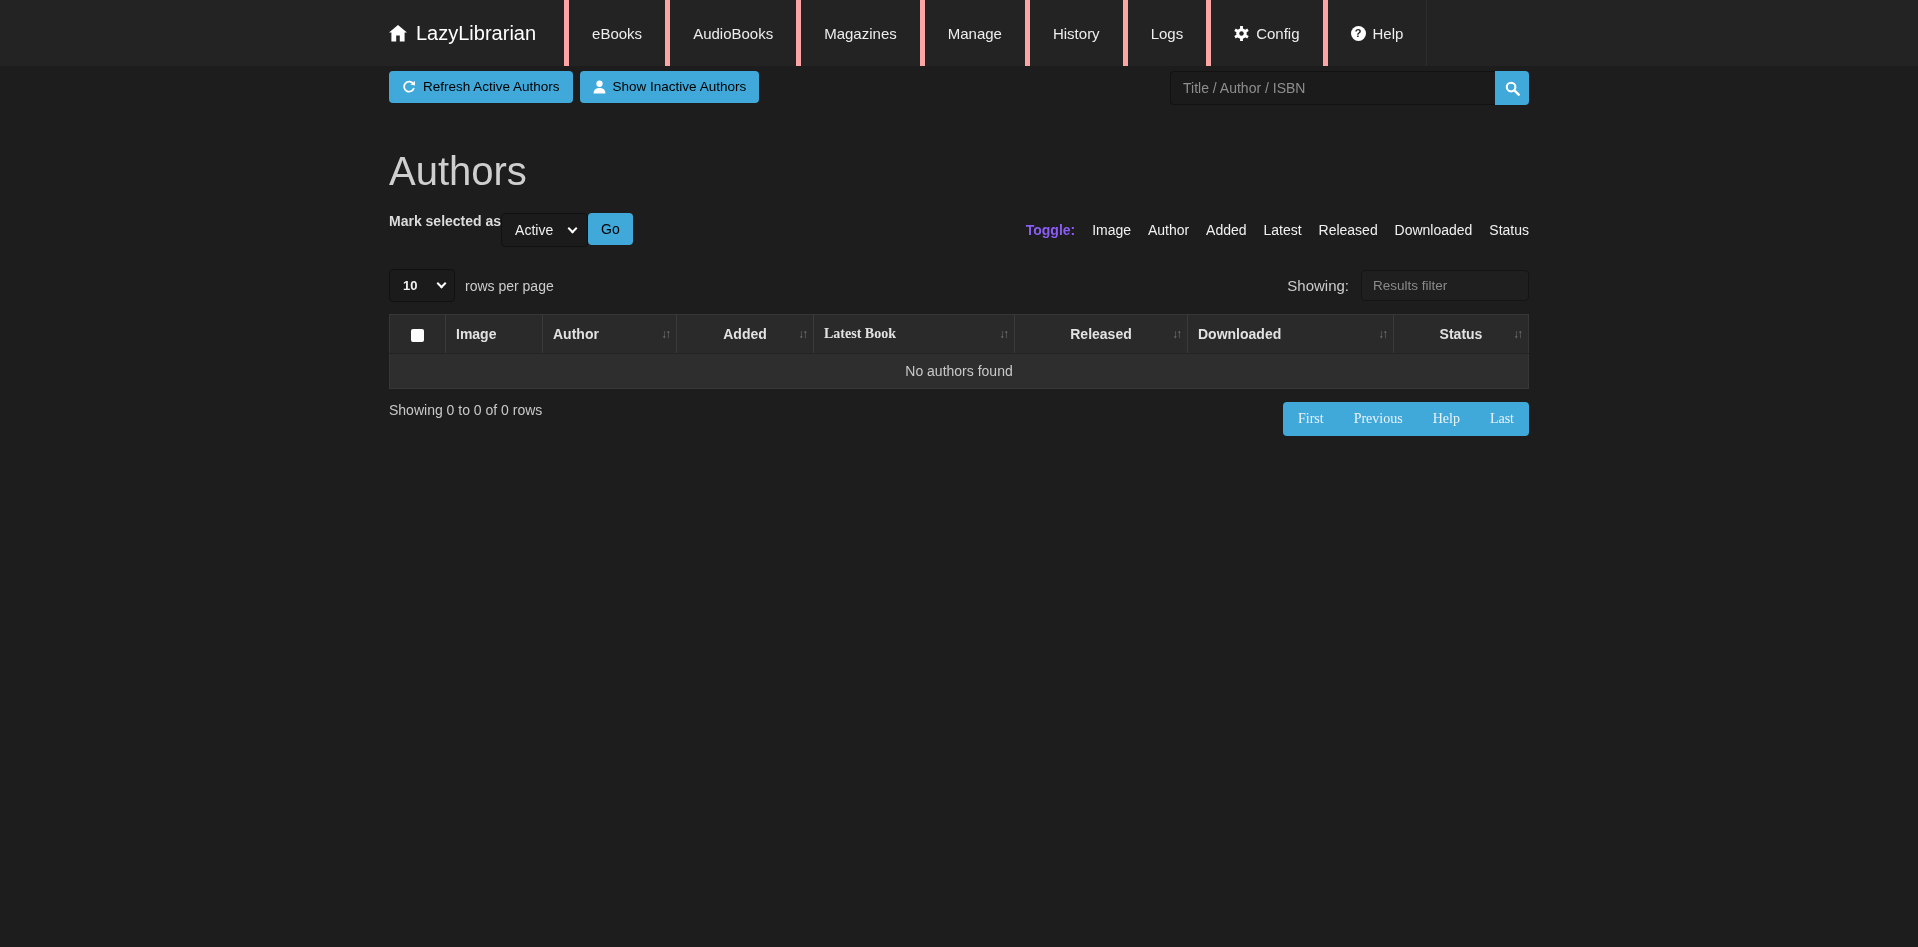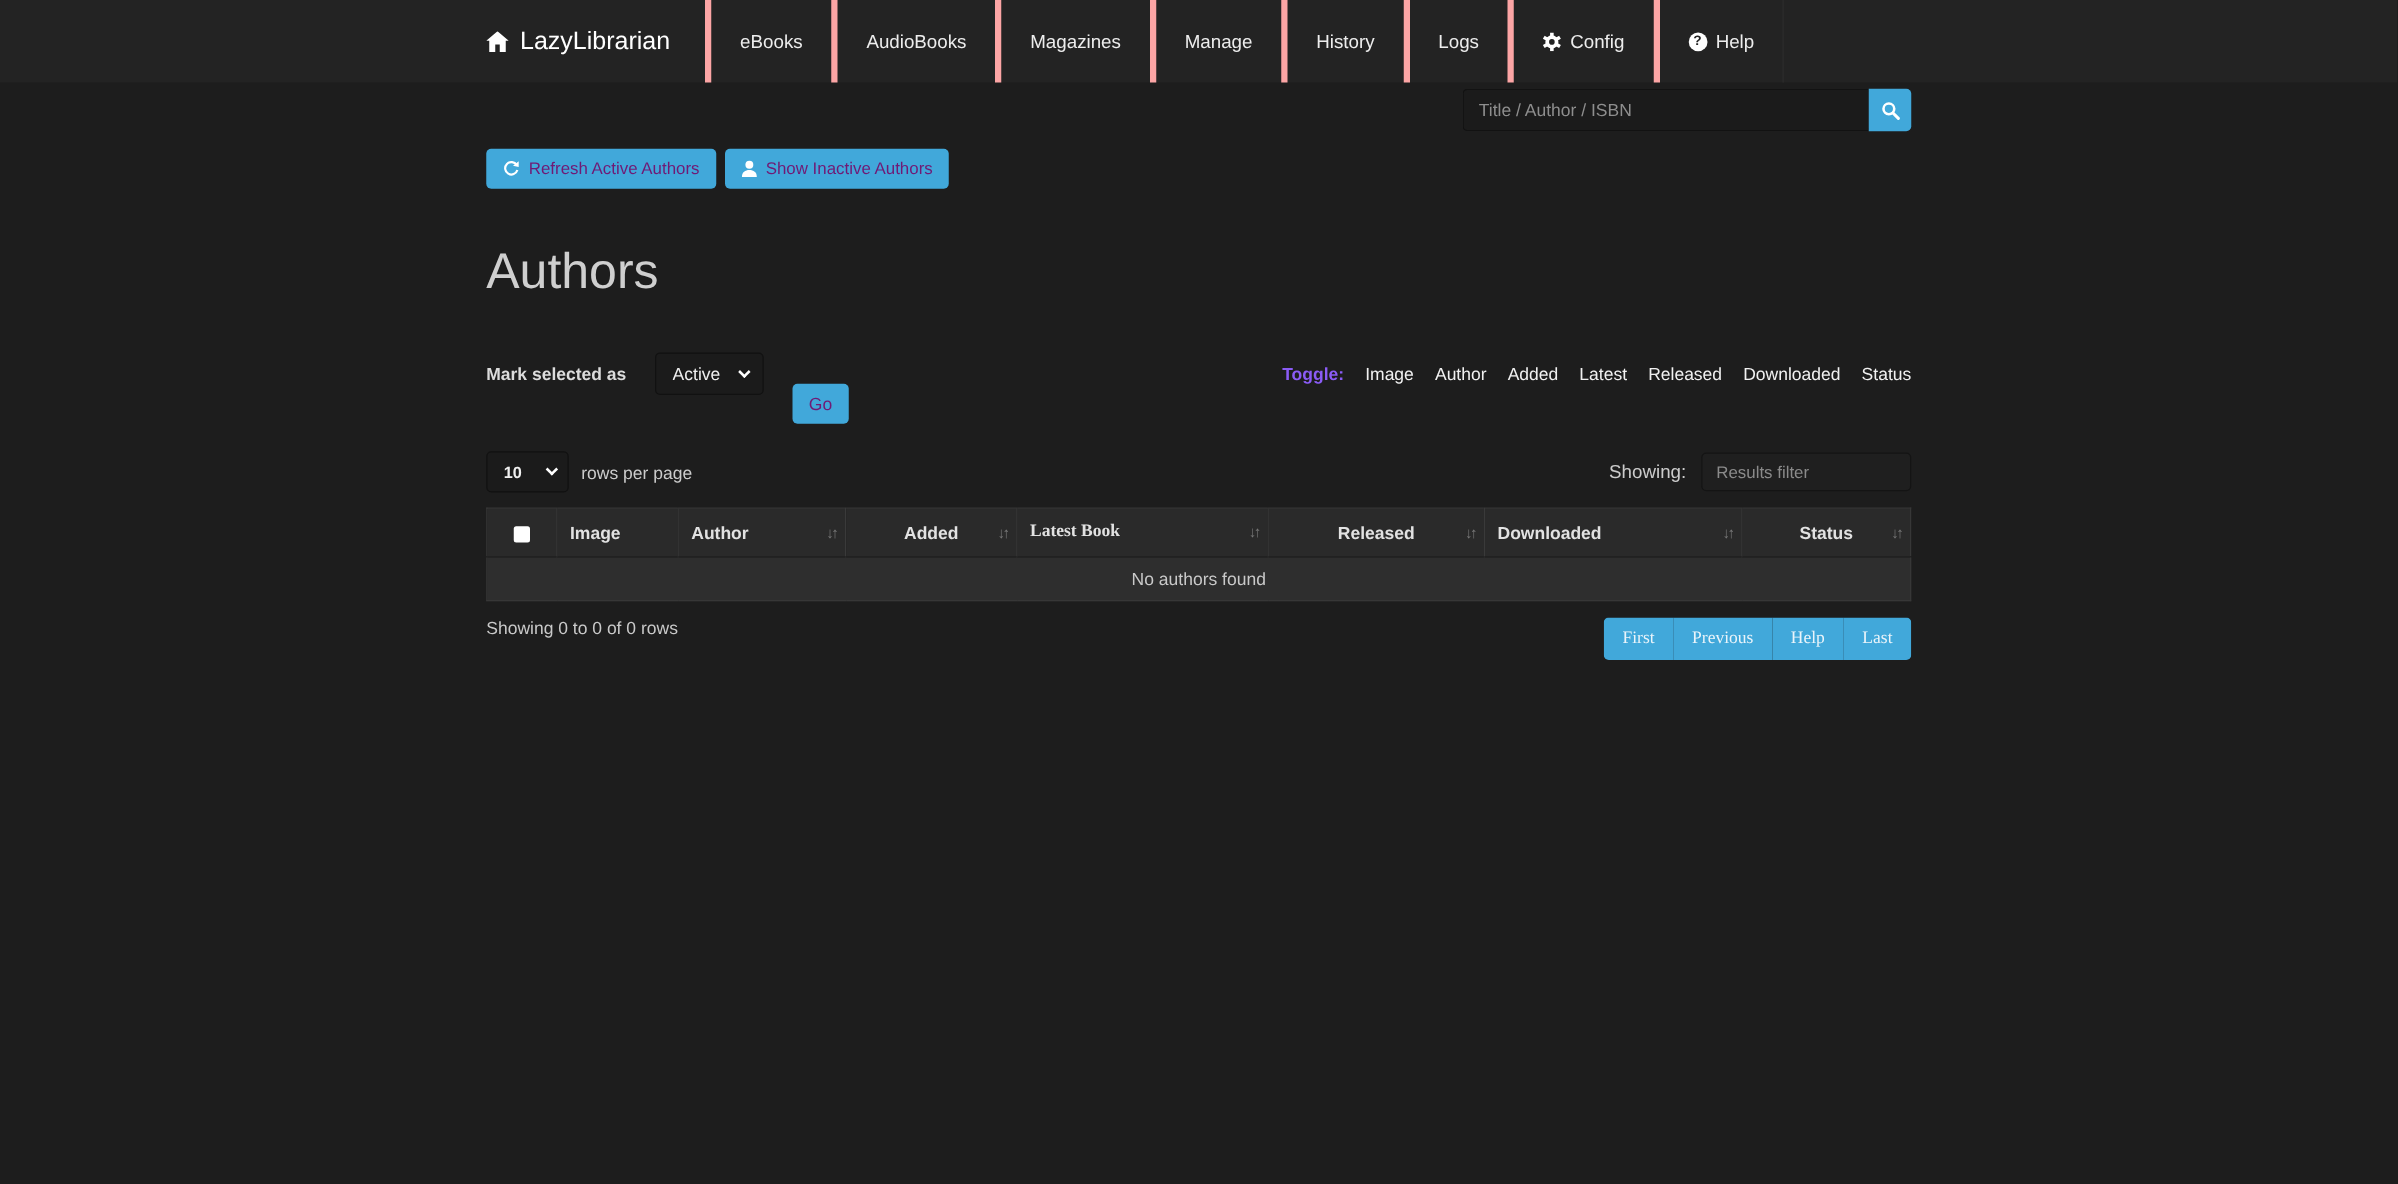--- a/index.html
+++ b/index.html
@@ -40,24 +40,24 @@
     width:15px;height:15px;border-radius:50%;
     background:#fff;color:#232323;
     font-size:11px;font-weight:bold;line-height:15px;text-align:center;
     display:inline-block;
   }
 
   
   .toolbar{display:flex;justify-content:space-between;align-items:flex-start;padding-top:5px;}
   .toolbar-left{display:flex;gap:7px;}
   .btn{
-    background:var(--accent);color:#701a75;border:none;border-radius:4px;
+    background:var(--accent);color:#000000;border:none;border-radius:4px;
     font-family:"Liberation Sans", sans-serif;
     font-size:13.5px;padding:9px 13px;cursor:pointer;
-    display:inline-flex;align-items:center;gap:7px;line-height:1;margin-top:48px;
+    display:inline-flex;align-items:center;gap:7px;line-height:1;
   }
   .search-group{display:flex;align-items:stretch;}
   .search-input{
     width:325px;height:34px;
     background:#1b1b1b;border:1px solid #121212;border-right:none;
     border-radius:4px 0 0 4px;
     color:#ddd;font-size:14px;padding:0 12px;
     font-family:"Liberation Sans", sans-serif;
     outline:none;
   }
@@ -69,21 +69,21 @@
   }
 
   
   h1.page-title{
     font-size:40px;font-weight:400;color:#cfcfcf;
     margin:44px 0 20px;line-height:1.1;
   }
 
   
   .mark-row{display:flex;justify-content:space-between;align-items:center;}
-  .mark-left{display:flex;align-items:center;gap:23px;}
+  .mark-left{display:flex;align-items:flex-start;gap:0;}
   .mark-label{font-size:14px;font-weight:bold;color:#dcdcdc;}
   .select-wrap{position:relative;display:inline-block;}
   select{
     appearance:none;-webkit-appearance:none;-moz-appearance:none;
     background:#1b1b1b;color:#f0f0f0;
     border:1px solid #111;border-radius:4px;
     font-family:"Liberation Sans", sans-serif;
     font-size:14px;padding:8px 30px 8px 13px;
     outline:none;cursor:pointer;
   }

